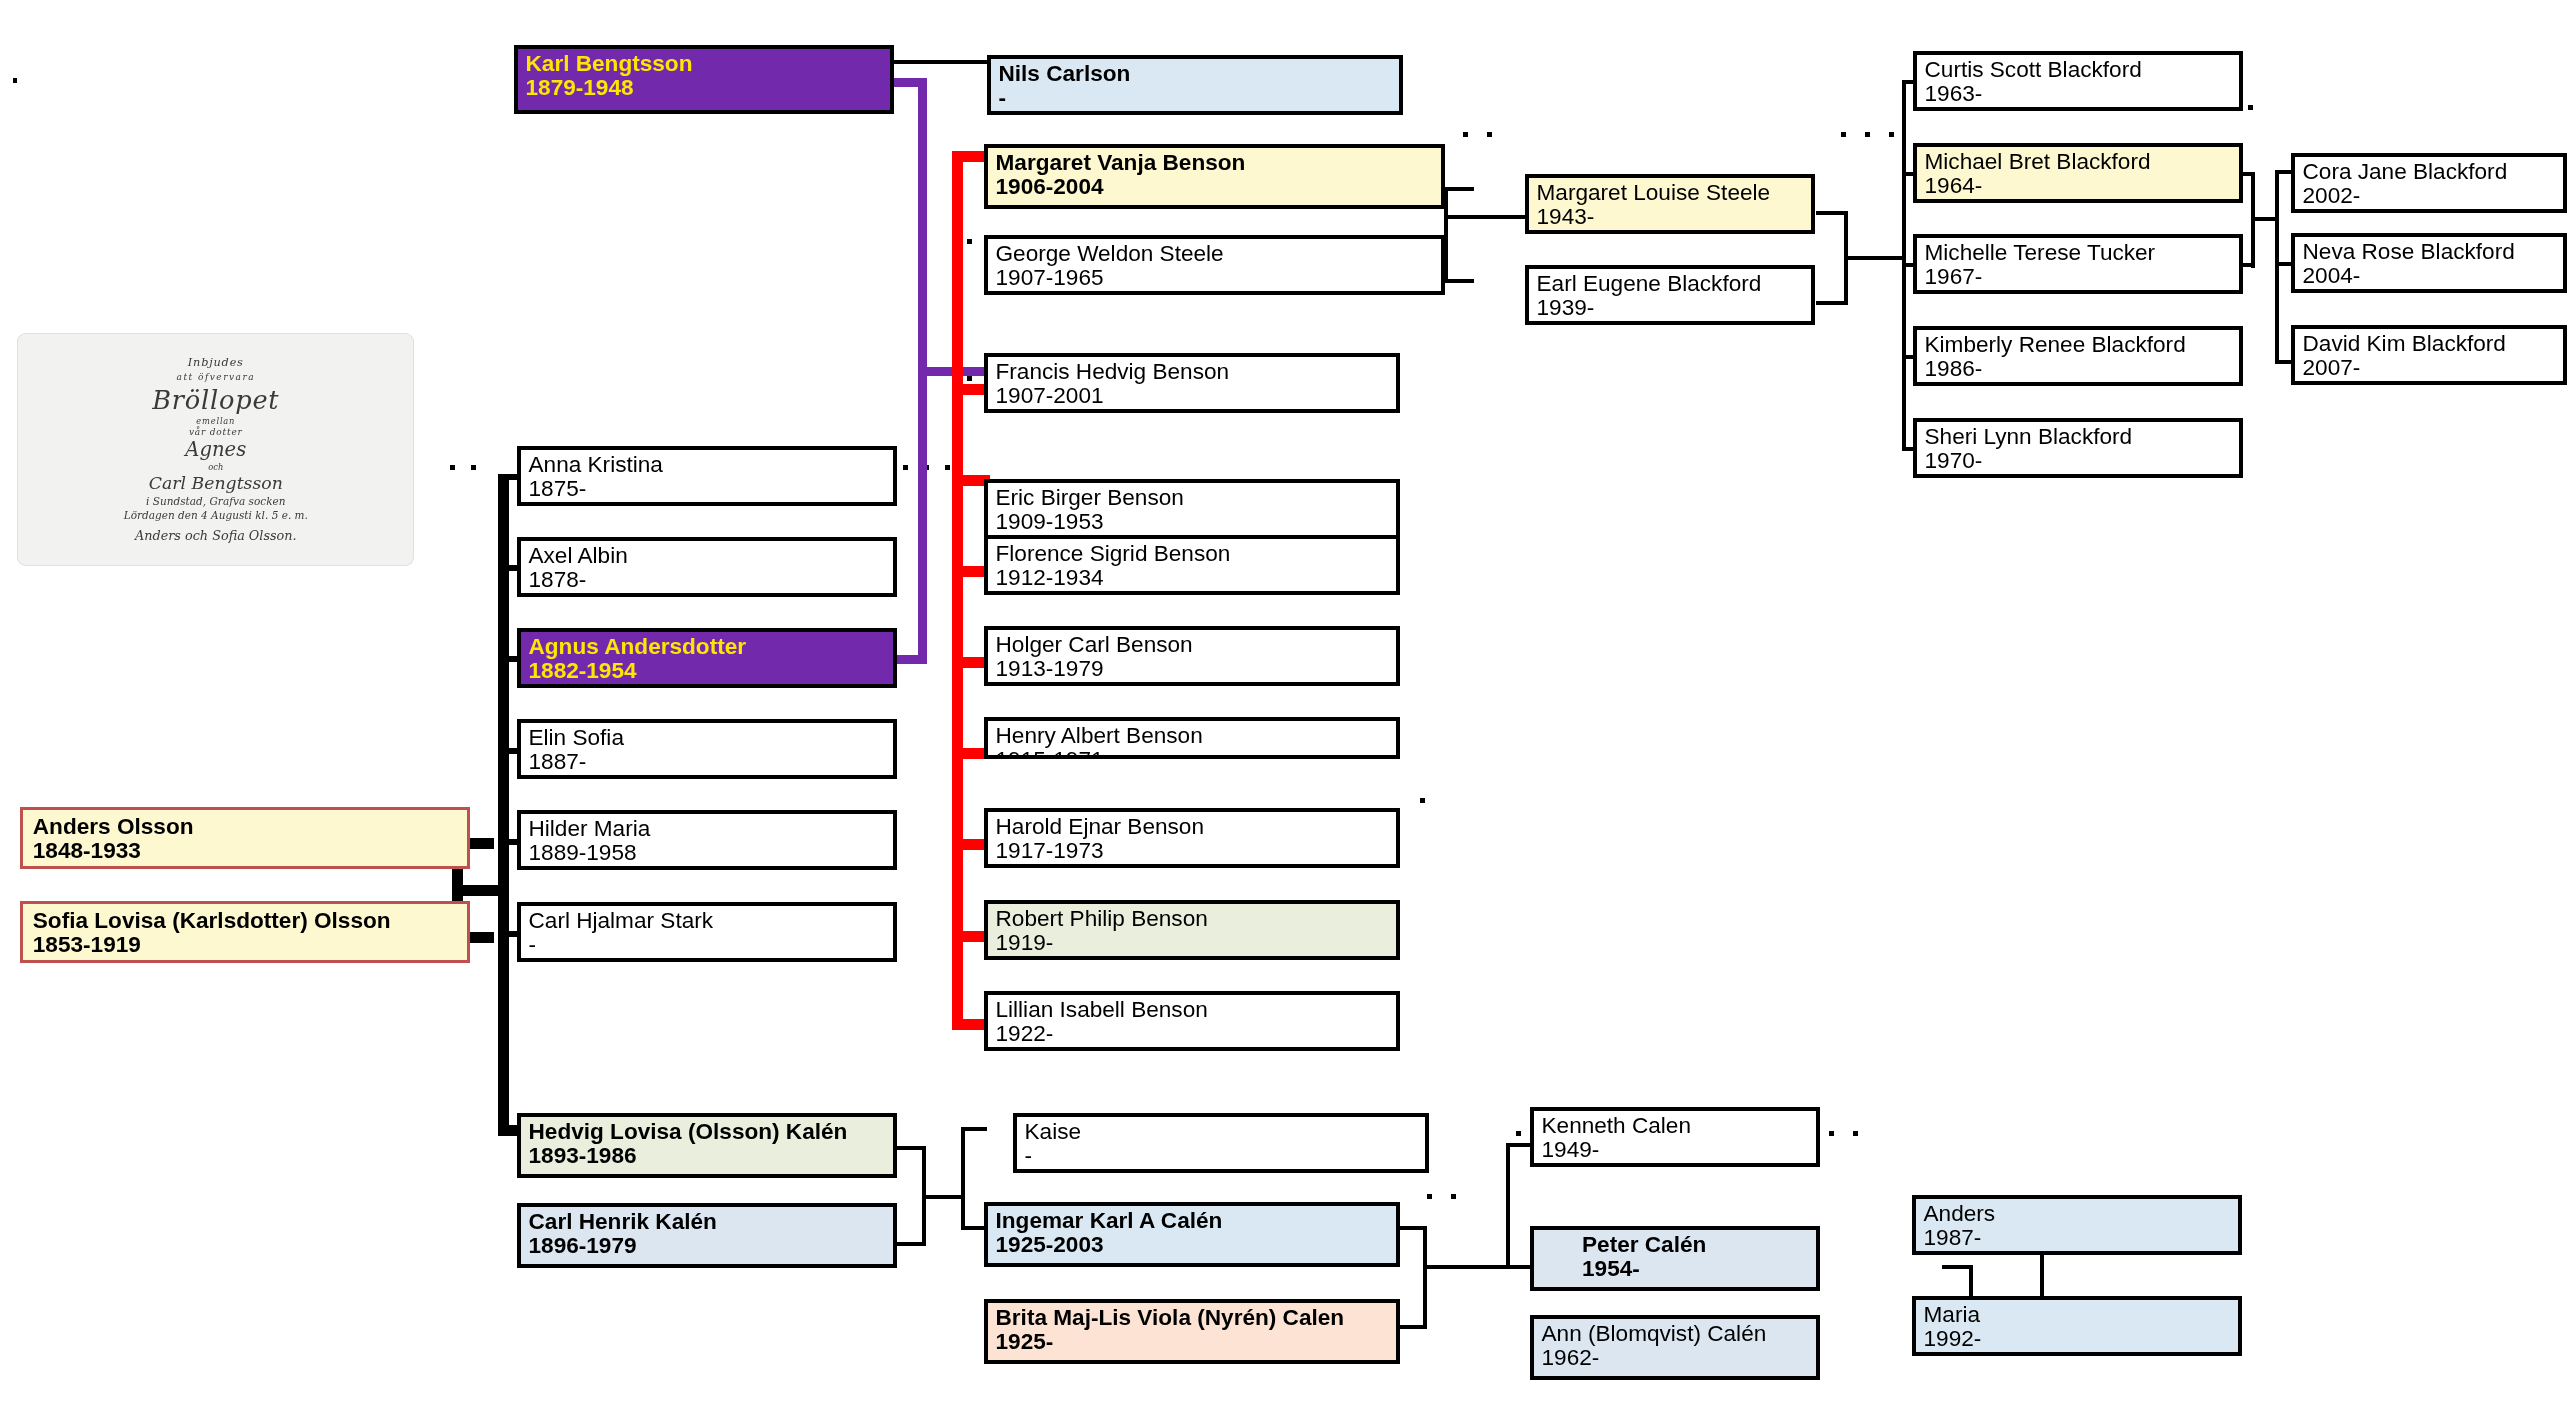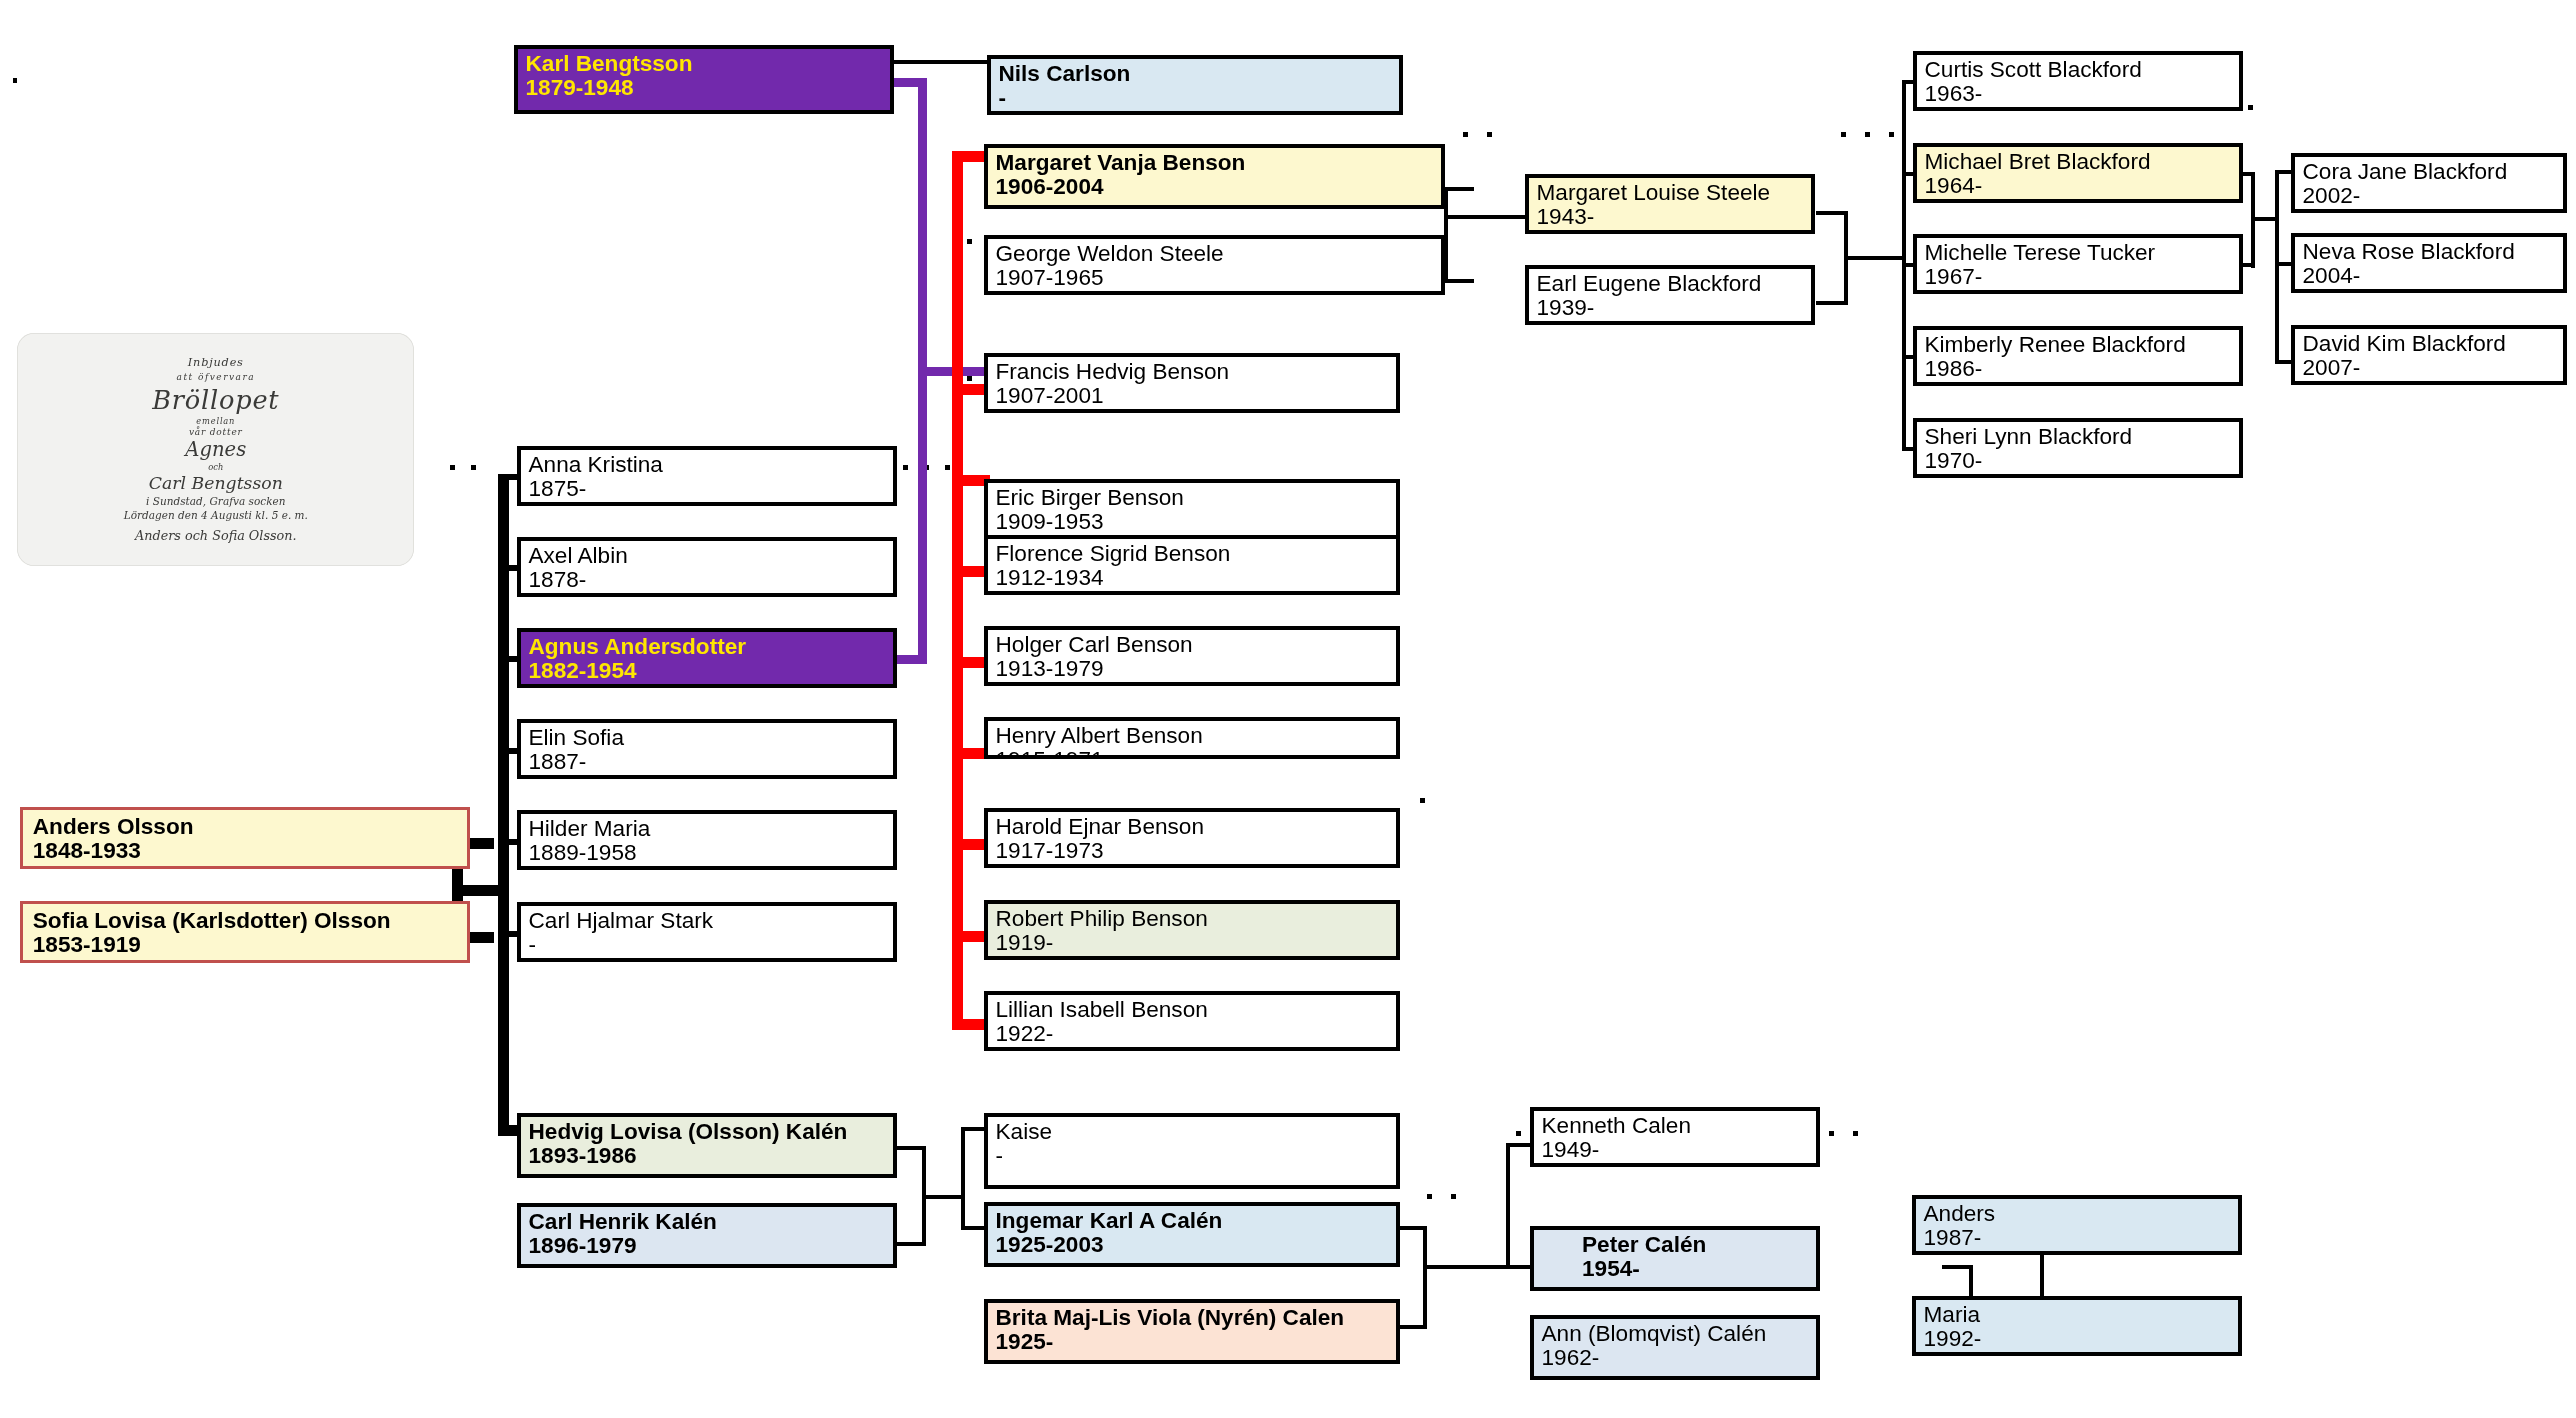--- a/index.html
+++ b/index.html
@@ -31,21 +31,21 @@
   .redbox .nm,.redbox .dt{font-size:22.6px;color:#000;font-weight:bold;white-space:nowrap;}
 
   
   .ln{position:absolute;background:#000;}
   .ln.red{background:#ff0000;}
   .ln.purple{background:#7229ac;}
   .dot{position:absolute;width:4.5px;height:4.5px;background:#000;}
 
   
   #invite{position:absolute;left:17.3px;top:333px;width:397px;height:233px;
-          background:#f2f2f0;border-radius:17px;
+          background:#f2f2f0;border-radius:9px;
           box-shadow:0 0 0 0.8px #dcdcd8 inset;overflow:hidden;}
   #invite .card{position:absolute;inset:0;display:flex;flex-direction:column;
       align-items:center;justify-content:center;
       font-family:"DejaVu Serif",serif;color:#3a3a38;}
   #invite .l{display:block;white-space:nowrap;font-style:italic;}
   #invite .s1{font-size:11.3px;letter-spacing:0.8px;margin-bottom:3px;}
   #invite .s2{font-size:9px;letter-spacing:1.5px;margin-bottom:2.3px;}
   #invite .big{font-size:25.6px;letter-spacing:0.8px;margin-bottom:1.5px;}
   #invite .s3{font-size:8.3px;letter-spacing:0.8px;margin-bottom:0.8px;}
   #invite .s4{font-size:9px;letter-spacing:0.8px;margin-bottom:1.5px;}
@@ -273,21 +273,21 @@
   </div>
   <div class="box f-green" style="left:984px;top:900px;width:416px;height:60px;">
     <div class="nm">Robert Philip Benson</div>
     <div class="dt">1919-</div>
   </div>
   <div class="box f-white" style="left:984px;top:991px;width:416px;height:60px;">
     <div class="nm">Lillian Isabell Benson</div>
     <div class="dt">1922-</div>
   </div>
 
-  <div class="box f-white" style="left:984px;top:1113px;width:416px;height:76px;">
+  <div class="box f-white" style="left:1013px;top:1113px;width:416px;height:60px;">
     <div class="nm">Kaise</div>
     <div class="dt">-</div>
   </div>
   <div class="box f-blue bold" style="left:984px;top:1202px;width:416px;height:65px;">
     <div class="nm">Ingemar Karl A Calén</div>
     <div class="dt">1925-2003</div>
   </div>
   <div class="box f-peach bold" style="left:984px;top:1299px;width:416px;height:65px;">
     <div class="nm">Brita Maj-Lis Viola (Nyrén) Calen</div>
     <div class="dt">1925-</div>

